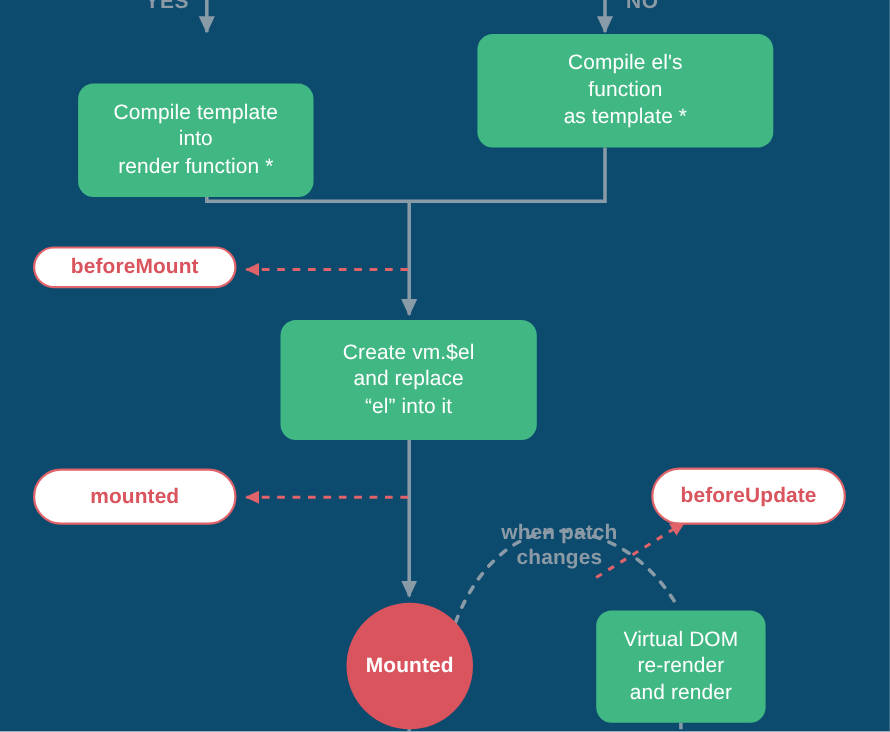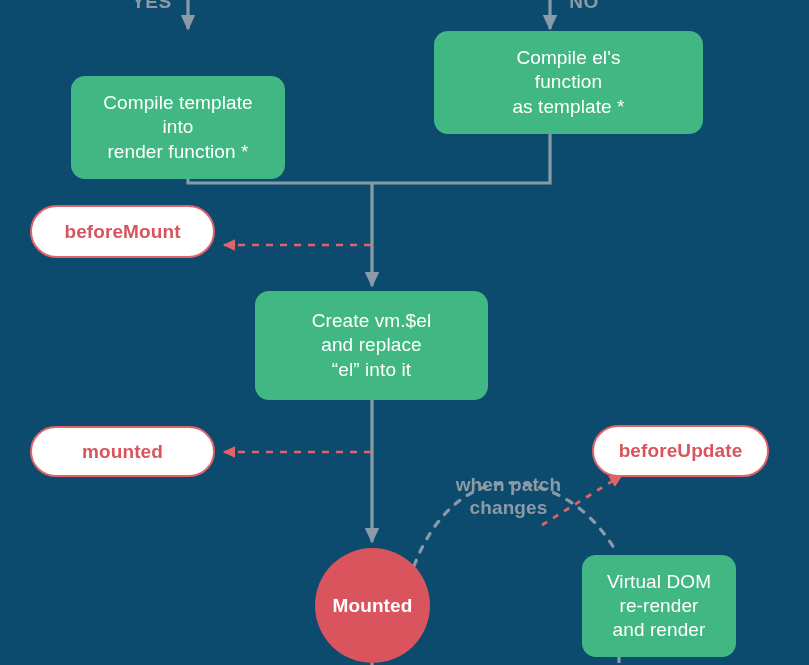--- a/index.html
+++ b/index.html
@@ -146,21 +146,21 @@
   </div>
 
   <div class="node greenbox" style="left:434px; top:31px; width:269px; height:103px;">
     <div>
       <div>Compile el's</div>
       <div>function</div>
       <div>as template *</div>
     </div>
   </div>
 
-  <div class="node hookpill" style="left:30px; top:205px; width:185px; height:53px;">
+  <div class="node hookpill" style="left:30px; top:224px; width:185px; height:38px;">
     <span>beforeMount</span>
   </div>
 
   <div class="node greenbox" style="left:255px; top:291px; width:233px; height:109px;align-items:center;">
     <div>
       <div>Create vm.$el</div>
       <div>and replace</div>
       <div>“el” into it</div>
     </div>
   </div>
@@ -175,21 +175,21 @@
 
   <div class="edge-label small" style="left:443px; top:473px; width:131px;">
     <div>when patch</div>
     <div>changes</div>
   </div>
 
   <div class="node statecircle" style="left:315px; top:548px; width:115px; height:115px;">
     <span>Mounted</span>
   </div>
 
-  <div class="node greenbox" style="left:542px; top:555px; width:154px; height:102px;margin-left:40px;">
+  <div class="node greenbox" style="left:542px; top:555px; width:154px; height:102px;">
     <div>
       <div>Virtual DOM</div>
       <div>re-render</div>
       <div>and render</div>
     </div>
   </div>
 
 </div>
 
 </body></html>

